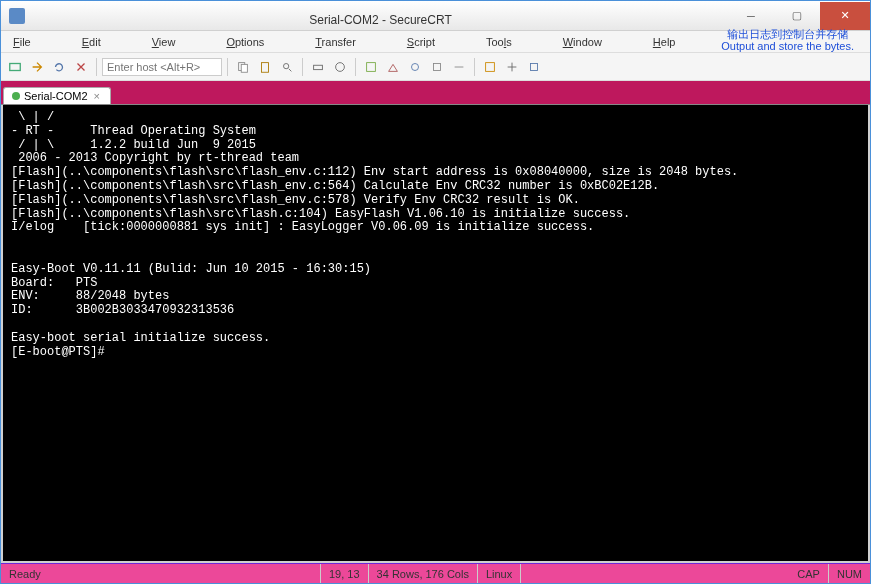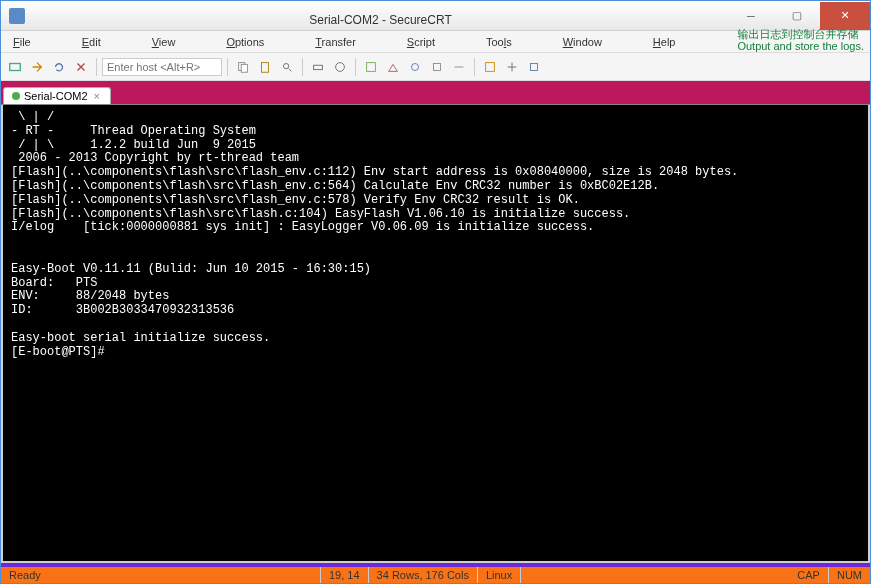--- a/index.html
+++ b/index.html
@@ -6,32 +6,32 @@
 body { background:#f0f0f0; width:871px; height:584px; border:1px solid #4a90d9; display:flex; flex-direction:column; overflow:hidden; }
 .titlebar { height:30px; background:linear-gradient(#fff,#e8e8e8); display:flex; align-items:center; border-bottom:1px solid #d0d0d0; }
 .app-icon { width:16px; height:16px; margin:0 8px; background:#5a8ac6; border-radius:2px; }
 .title { flex:1; text-align:center; color:#333; font-size:12px;margin-top:9px; }
 .win-btns { display:flex; }
 .win-btn { width:46px; height:28px; display:flex; align-items:center; justify-content:center; color:#555; }
 .win-btn.close { background:#c94f3e; color:#fff; width:50px; }
 .menubar { height:22px; background:#f5f5f5; display:flex; align-items:center; border-bottom:1px solid #ddd; padding:0 4px; position:relative;gap:35px; }
 .menu-item { padding:2px 8px; color:#333; }
 .menu-item u { text-decoration:underline; }
-.annot { position:absolute; right:6px; top:-2px; font-family:serif; font-size:22px; color:#15803d; line-height:1.05; text-align:left; white-space:nowrap; pointer-events:none; }
+.annot { position:absolute; right:16px; top:-2px; font-family:serif; font-size:22px; color:#1d4ed8; line-height:1.05; text-align:center; white-space:nowrap; pointer-events:none; }
 .toolbar { height:28px; background:#f5f5f5; display:flex; align-items:center; border-bottom:1px solid #ddd; padding:0 4px; gap:2px; }
 .tbtn { width:20px; height:20px; display:flex; align-items:center; justify-content:center; color:#555; border-radius:2px; }
 .tbtn svg { width:14px; height:14px; }
 .host-input { width:120px; height:18px; border:1px solid #ccc; background:#fff; padding:0 4px; color:#999; font-size:11px; }
 .sep { width:1px; height:18px; background:#ccc; margin:0 3px; }
 .tabbar { height:24px; background:#be185d; display:flex; align-items:flex-end; border-bottom:1px solid #888; padding:0 2px; }
 .tab { display:flex; align-items:center; background:#fff; border:1px solid #aaa; border-bottom:none; padding:2px 8px; border-radius:3px 3px 0 0; gap:4px; }
 .tab .dot { width:8px; height:8px; background:#4caf50; border-radius:50%; }
 .tab .x { color:#888; padding:0 2px; }
 .terminal { flex:1; background:#000; color:#fff; font-family:'Courier New',monospace; font-size:12px; padding:6px 8px; white-space:pre; overflow:hidden; line-height:1.15; border:2px solid #d0d0d0; border-top:none; }
-.statusbar { height:20px; background:#f97316; display:flex; align-items:center; border-top:4px solid #6d28d9; font-size:11px; color:#333;justify-content:center; }
+.statusbar { height:20px; background:#ec4899; display:flex; align-items:center; border-top:1px solid #6d28d9; font-size:11px; color:#333;justify-content:center; }
 .statusbar > div { padding:0 8px; border-right:1px solid #ccc; height:100%; display:flex; align-items:center; }
 .statusbar .ready { flex:0 0 320px; border-right:1px solid #ccc; }
 .statusbar .spacer { flex:1; border:none; }
 .statusbar .end { border:none; }
 </style>
 </head>
 <body>
 
 <div class="titlebar">
   <div class="app-icon"></div>
@@ -48,21 +48,21 @@
   <div class="menu-item"><u>E</u>dit</div>
   <div class="menu-item"><u>V</u>iew</div>
   <div class="menu-item"><u>O</u>ptions</div>
   <div class="menu-item"><u>T</u>ransfer</div>
   <div class="menu-item"><u>S</u>cript</div>
   <div class="menu-item">Too<u>l</u>s</div>
   <div class="menu-item"><u>W</u>indow</div>
   <div class="menu-item"><u>H</u>elp</div>
   <div class="annot">
     <div>输出日志到控制台并存储</div>
-    <div>Output and store the logs.</div>
+    <div>Output and store the bytes.</div>
   </div>
 </div>
 
 <div class="toolbar">
   <div class="tbtn">
       <svg viewBox="0 0 16 16">
         <rect x="2" y="4" width="12" height="8" fill="none" stroke="#4a7" stroke-width="1.5"></rect>
       </svg>
     </div>
   <div class="tbtn">
@@ -177,19 +177,19 @@
 Easy-Boot V0.11.11 (Bulid: Jun 10 2015 - 16:30:15)
 Board:   PTS
 ENV:     88/2048 bytes
 ID:      3B002B3033470932313536
 
 Easy-boot serial initialize success.
 [E-boot@PTS]#</div>
 
 <div class="statusbar">
   <div class="ready">Ready</div>
-  <div>19,  14</div>
+  <div>19,  13</div>
   <div>34 Rows, 176 Cols</div>
   <div>Linux</div>
   <div class="spacer"></div>
   <div>CAP</div>
   <div class="end">NUM</div>
 </div>
 
 </body></html>

